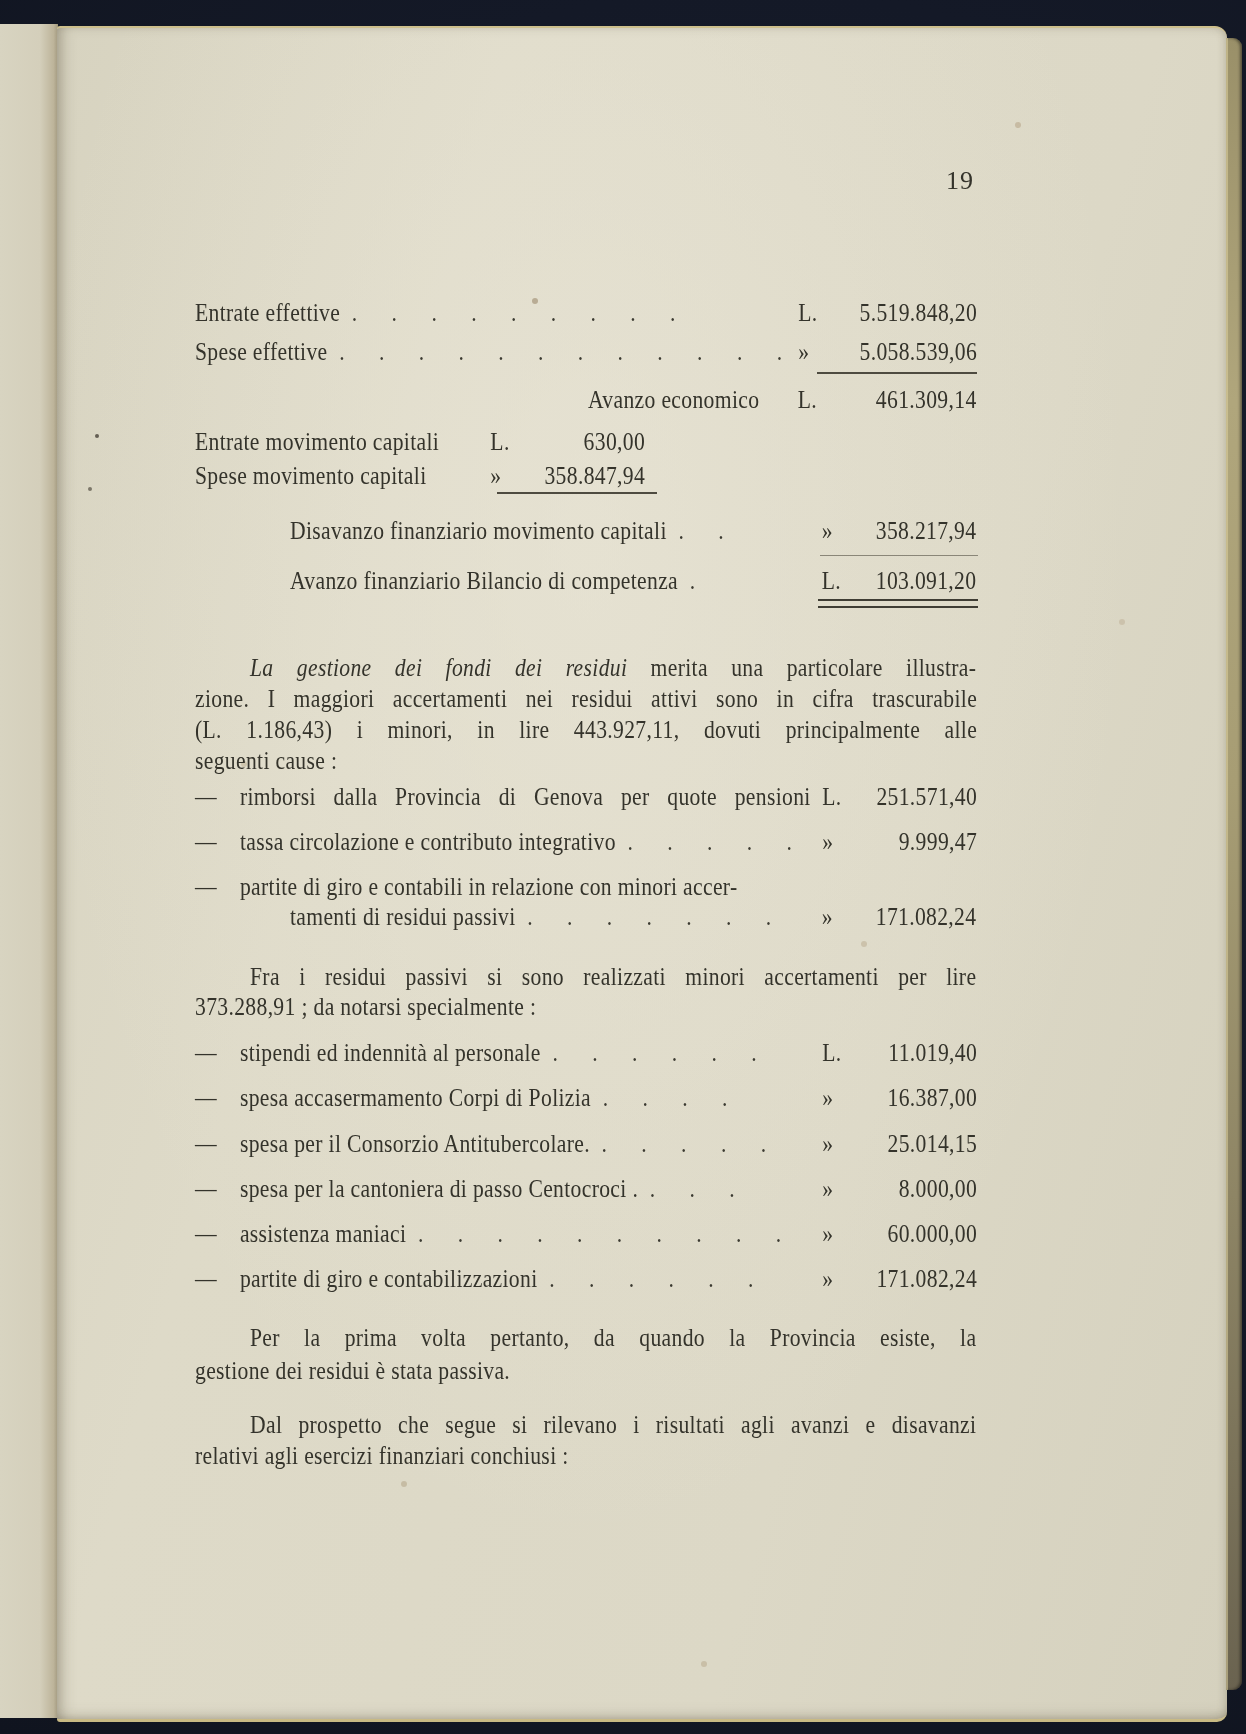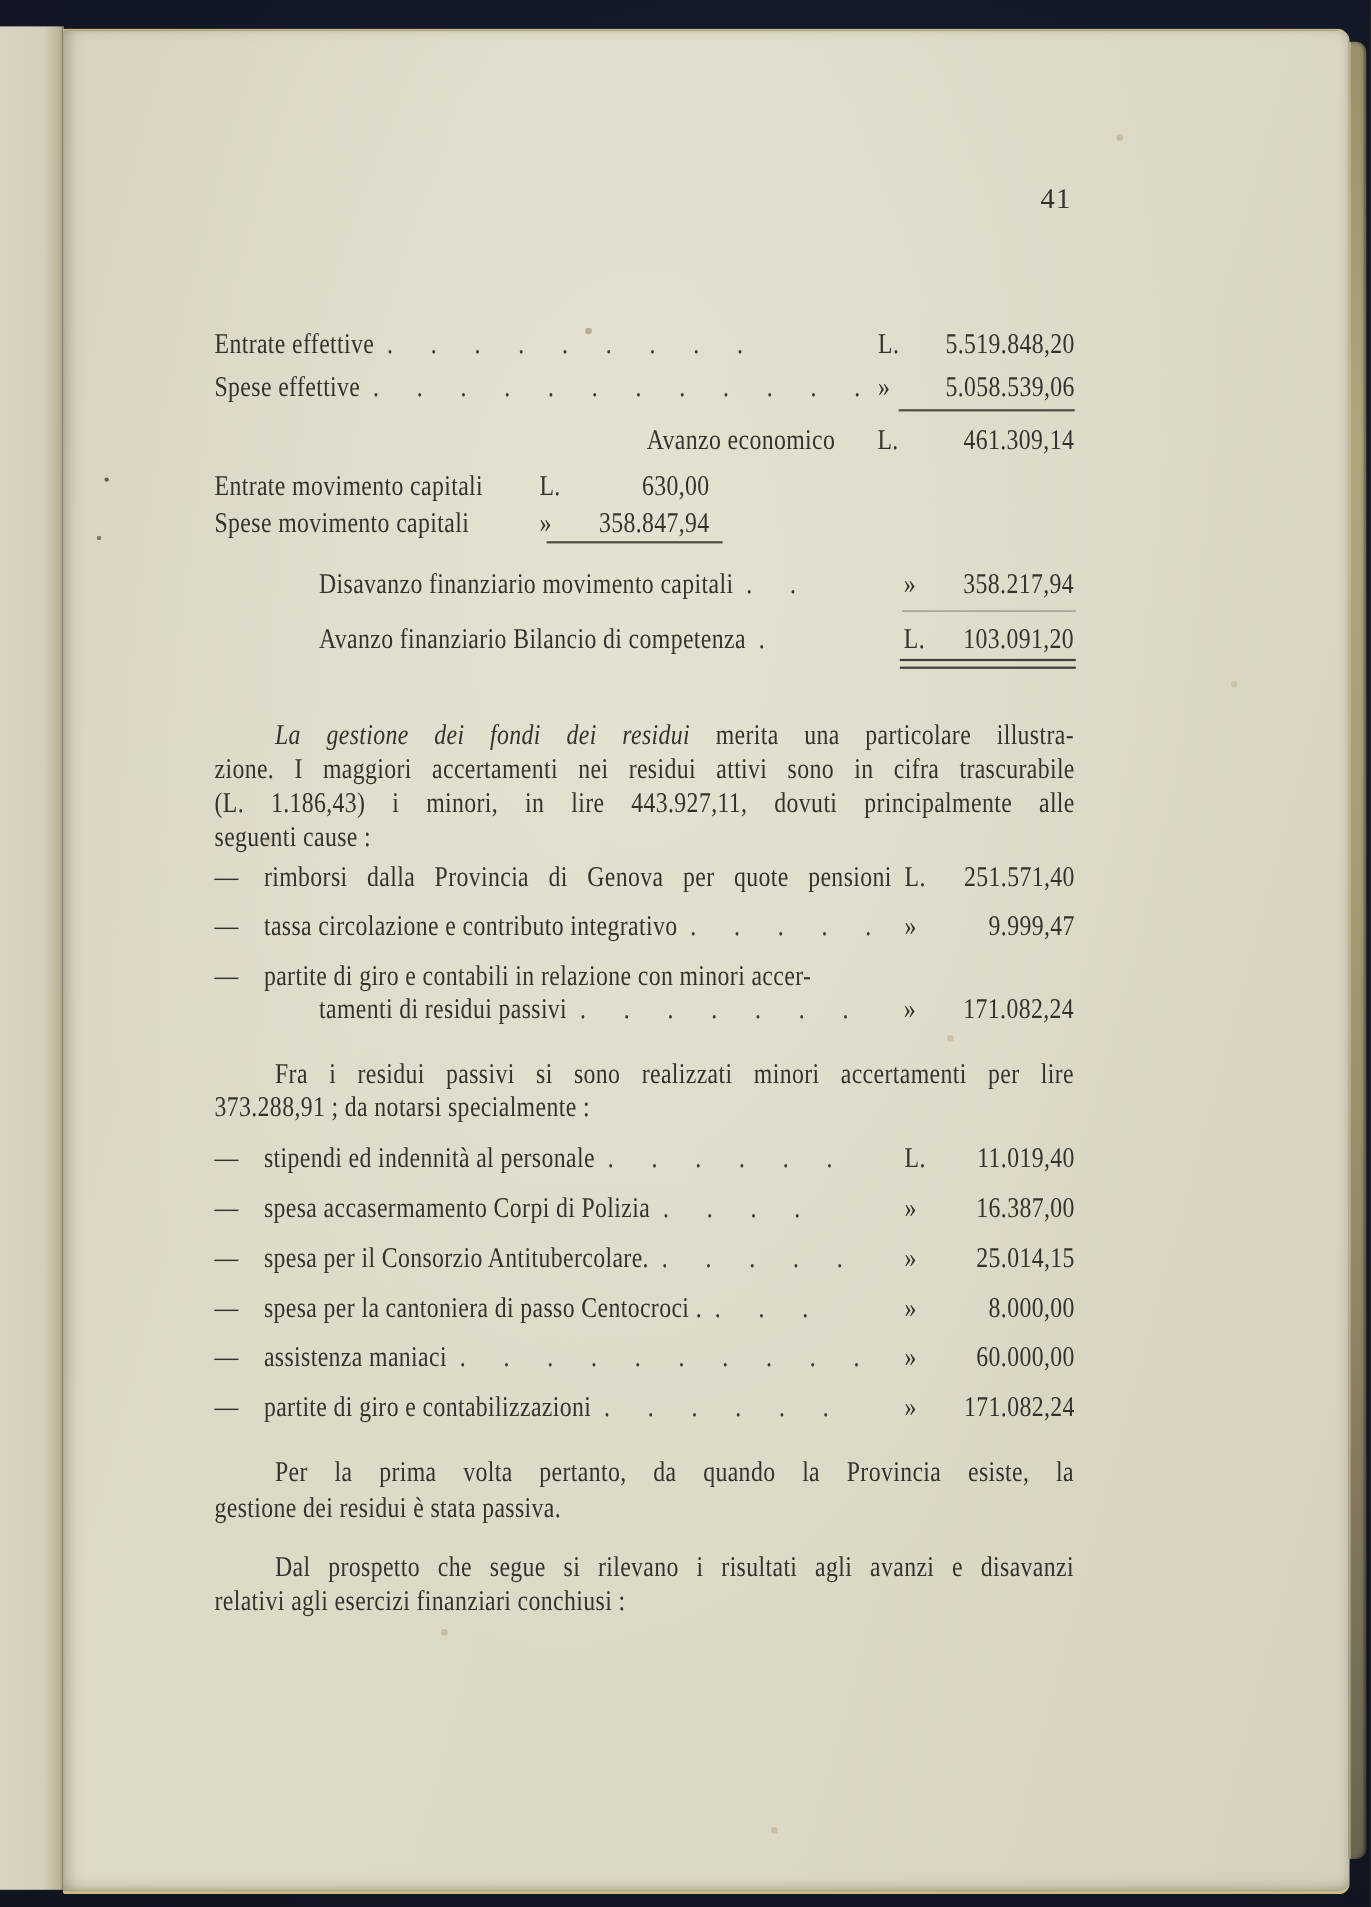--- a/index.html
+++ b/index.html
@@ -78,21 +78,21 @@
 <body>
 
 <div class="scene">
   <div class="left-page"></div>
   <div class="page"></div>
   <div class="fore-edge"></div>
   <div class="specks"></div>
 
   <div class="content">
 
-    <div class="pagenum" style="left:946px;top:166px;">41</div>
+    <div class="pagenum" style="left:946px;top:166px;">19</div>
 
     <div class="row" style="left:195px;top:297px;width:940px;">
       <span class="lbl">Entrate effettive</span>
       <span class="leader">. . . . . . . . .</span>
       <span class="money wide">
         <span class="cur">L.</span>
         <span class="amt">5.519.848,20</span>
       </span>
     </div>
     <div class="row" style="left:195px;top:336px;width:940px;">

